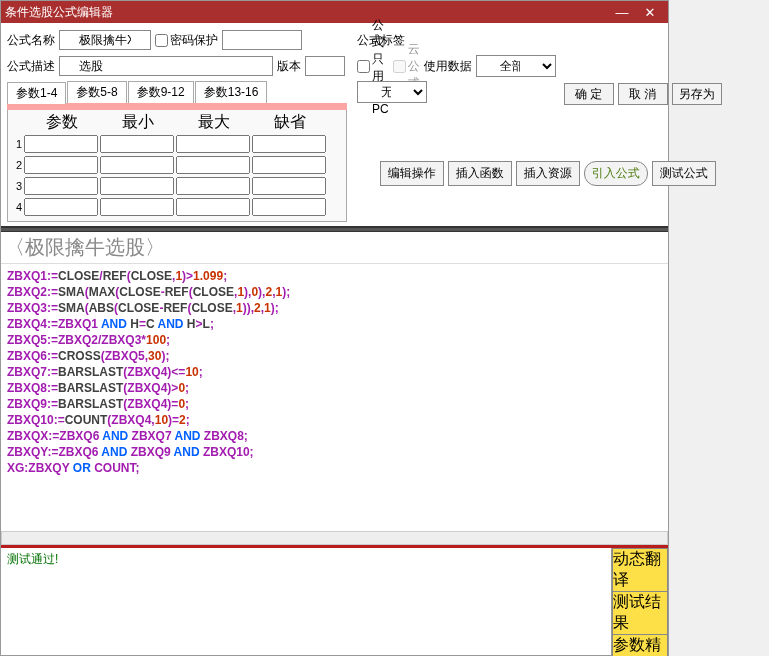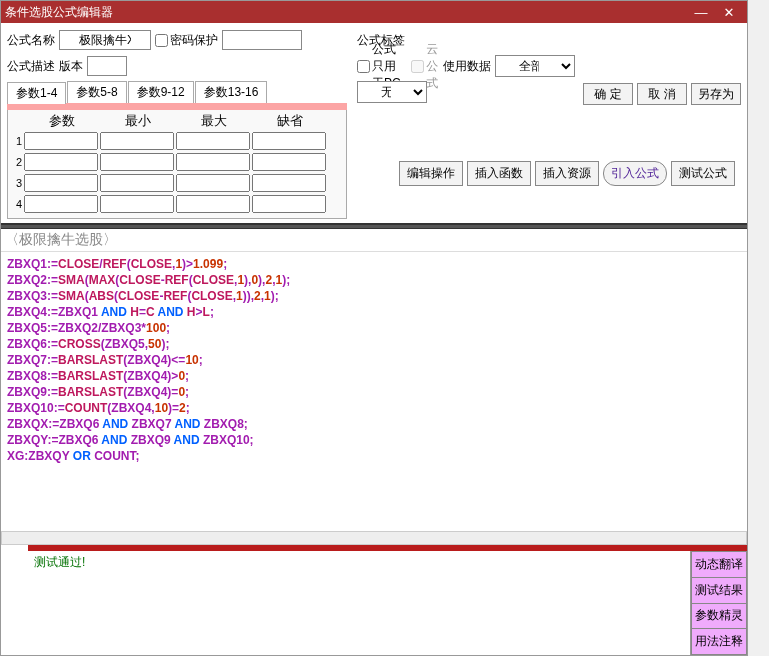--- a/index.html
+++ b/index.html
@@ -1,54 +1,54 @@
 <!DOCTYPE html>
 <html><head>
 <meta charset="utf-8">
 <style>
 * { box-sizing: border-box; margin: 0; padding: 0; font-family: "Microsoft YaHei", SimSun, sans-serif; font-size: 12px; }
 body { background: #f0f0f0; }
-.window { width: 748px; height: 656px; background: #fff; display: flex; flex-direction: column; border: 1px solid #999; }
+.window { width: 669px; height: 656px; background: #fff; display: flex; flex-direction: column; border: 1px solid #999; }
 .titlebar { height: 22px; background: #a92f2f; color: #fff; display: flex; align-items: center; padding: 0 4px; }
 .titlebar .title { flex: 1; font-size: 12px; }
 .titlebar .btn { width: 28px; text-align: center; cursor: pointer; font-size: 13px; }
 .topform { padding: 4px 6px; display: flex; gap: 10px; }
 .leftform { flex: 0 0 340px; }
 .rightform { flex: 1; }
 .row { display: flex; align-items: center; height: 26px; gap: 4px; }
 .lbl { color: #000; white-space: nowrap; }
 input[type=text], select { border: 1px solid #888; height: 20px; padding: 0 19px; background: #fff; font-size: 12px; }
 select { height: 22px; }
 .chk { display: inline-flex; align-items: center; gap: 2px; }
 .chk input { width: 13px; height: 13px; }
 .btnmain { width: 50px; height: 22px; background: #f3f3f3; border: 1px solid #888; cursor: pointer; text-align: center; line-height: 20px; }
 .tabs { display: flex; border-bottom: 7px solid #fca5a5; margin-top: 2px; }
 .tab { padding: 2px 8px; border: 1px solid #aaa; border-bottom: none; margin-right: 1px; background: #fff; cursor: pointer; font-size: 12px; }
 .tab.active { background: #fff; position: relative; top: 1px; }
 .paramgrid { border: 1px solid #aaa; border-top: none; padding: 2px 4px 4px 4px; background: #f9f9f9; }
 .paramgrid .hdr { display: flex; }
-.paramgrid .hdr div { width: 76px; text-align: center; font-size: 13px; }
+.paramgrid .hdr div { width: 76px; text-align: center; font-size: 16px; }
 .paramgrid .hdr div:first-child { width: 12px; }
 .paramgrid .prow { display: flex; align-items: center; height: 21px; }
 .paramgrid .prow .num { width: 12px; text-align: right; font-size: 11px; padding-right: 2px; }
 .paramgrid .prow input { width: 74px; height: 18px; margin-right: 2px; }
 .toolbar-right { display: flex; justify-content: flex-end; gap: 4px; padding: 4px 6px; }
 .tbtn { background: #f3f3f3; border: 1px solid #888; padding: 3px 7px; cursor: pointer; font-size: 12px; }
-.tbtn.disabled { color: #4c1d95; border-radius: 12px; }
+.tbtn.disabled { color: #4d7c0f; border-radius: 12px; }
 .sepline { height: 6px; background: #555; border-top: 2px solid #333; border-bottom: 1px solid #333; cursor: row-resize; }
-.codehdr { background: #fff; padding: 2px 4px; font-family: Liberation Mono, monospace; font-size: 14px; color: #888; }
+.codehdr { background: #fff; padding: 2px 4px; font-family: Liberation Mono, monospace; font-size: 20px; color: #888; }
 .code { flex: 1; background: #fff; padding: 4px 6px; font-family: "Courier New", SimSun, monospace; font-size: 14px; font-weight: bold; line-height: 16px; overflow: auto; white-space: pre; border-top: 1px solid #ddd; }
 .code .nm { color: #a21caf; }
 .code .kw { color: #0060ff; }
-.code .fn { color: #be185d; }
+.code .fn { color: #404040; }
 .code .num2 { color: #c83200; }
-.bottom { display: flex; height: 110px; border-top: 6px solid #b91c1c; margin-left: 27px; }
+.bottom { display: flex; height: 110px; border-top: 3px solid #b91c1c; }
 .msg { flex: 1; padding: 3px 6px; color: #007000; border-right: 1px solid #999; background:#fff; }
 .sidebtns { width: 56px; display: flex; flex-direction: column; }
-.sidebtns .sbtn { flex: 1; border: 1px solid #888; border-top: none; background: #f0abfc; display: flex; align-items: center; justify-content: center; cursor: pointer; font-size: 12px; }
+.sidebtns .sbtn { flex: 1; border: 1px solid #888; border-top: none; background: #fde047; display: flex; align-items: center; justify-content: center; cursor: pointer; font-size: 16px; }
 .sidebtns .sbtn:first-child { border-top: 1px solid #888; }
 .rightcol { display: flex; flex-direction: row; gap: 4px; align-items: flex-end; }
 .scroll { height: 14px; background: #eee; border: 1px solid #ccc; }
 </style>
 </head>
 <body>
 
 <div class="window">
 
   <div class="titlebar">
@@ -63,20 +63,21 @@
         <span class="lbl">公式名称</span>
         <input type="text" style="width: 92px;" value="极限擒牛X">
         <label class="chk">
             <input type="checkbox" style="">
             <span>密码保护</span>
           </label>
         <input type="text" style="width: 80px;">
       </div>
       <div class="row">
         <span class="lbl">公式描述</span>
+        <input type="text" style="width: 214px;" value="选股">
         <span class="lbl">版本</span>
         <input type="text" style="width: 28px; text-align: center;" value="0">
       </div>
       <div class="tabs">
         <div class="tab active">参数1-4</div>
         <div class="tab">参数5-8</div>
         <div class="tab">参数9-12</div>
         <div class="tab">参数13-16</div>
       </div>
       <div class="paramgrid">
@@ -157,21 +158,21 @@
   </div>
 
   <div class="sepline"></div>
   <div class="codehdr">〈极限擒牛选股〉</div>
 
   <div class="code" id="code"><span class="nm">ZBXQ1:=</span><span class="fn">CLOSE</span><span class="nm">/</span><span class="fn">REF</span><span class="nm">(</span><span class="fn">CLOSE</span><span class="nm">,</span><span class="num2">1</span><span class="nm">)&gt;</span><span class="num2">1.099</span><span class="nm">;</span>
 <span class="nm">ZBXQ2:=</span><span class="fn">SMA</span><span class="nm">(</span><span class="fn">MAX</span><span class="nm">(</span><span class="fn">CLOSE</span><span class="nm">-</span><span class="fn">REF</span><span class="nm">(</span><span class="fn">CLOSE</span><span class="nm">,</span><span class="num2">1</span><span class="nm">),</span><span class="num2">0</span><span class="nm">),</span><span class="num2">2</span><span class="nm">,</span><span class="num2">1</span><span class="nm">);</span>
 <span class="nm">ZBXQ3:=</span><span class="fn">SMA</span><span class="nm">(</span><span class="fn">ABS</span><span class="nm">(</span><span class="fn">CLOSE</span><span class="nm">-</span><span class="fn">REF</span><span class="nm">(</span><span class="fn">CLOSE</span><span class="nm">,</span><span class="num2">1</span><span class="nm">)),</span><span class="num2">2</span><span class="nm">,</span><span class="num2">1</span><span class="nm">);</span>
 <span class="nm">ZBXQ4:=ZBXQ1 </span><span class="kw">AND</span><span class="nm"> </span><span class="fn">H</span><span class="nm">=</span><span class="fn">C</span><span class="nm"> </span><span class="kw">AND</span><span class="nm"> </span><span class="fn">H</span><span class="nm">&gt;</span><span class="fn">L</span><span class="nm">;</span>
 <span class="nm">ZBXQ5:=ZBXQ2/ZBXQ3*</span><span class="num2">100</span><span class="nm">;</span>
-<span class="nm">ZBXQ6:=</span><span class="fn">CROSS</span><span class="nm">(ZBXQ5,</span><span class="num2">50</span><span class="nm">);</span>
+<span class="nm">ZBXQ6:=</span><span class="fn">CROSS</span><span class="nm">(ZBXQ5,</span><span class="num2">30</span><span class="nm">);</span>
 <span class="nm">ZBXQ7:=</span><span class="fn">BARSLAST</span><span class="nm">(ZBXQ4)&lt;=</span><span class="num2">10</span><span class="nm">;</span>
 <span class="nm">ZBXQ8:=</span><span class="fn">BARSLAST</span><span class="nm">(ZBXQ4)&gt;</span><span class="num2">0</span><span class="nm">;</span>
 <span class="nm">ZBXQ9:=</span><span class="fn">BARSLAST</span><span class="nm">(ZBXQ4)=</span><span class="num2">0</span><span class="nm">;</span>
 <span class="nm">ZBXQ10:=</span><span class="fn">COUNT</span><span class="nm">(ZBXQ4,</span><span class="num2">10</span><span class="nm">)=</span><span class="num2">2</span><span class="nm">;</span>
 <span class="nm">ZBXQX:=ZBXQ6 </span><span class="kw">AND</span><span class="nm"> ZBXQ7 </span><span class="kw">AND</span><span class="nm"> ZBXQ8;</span>
 <span class="nm">ZBXQY:=ZBXQ6 </span><span class="kw">AND</span><span class="nm"> ZBXQ9 </span><span class="kw">AND</span><span class="nm"> ZBXQ10;</span>
 <span class="nm">XG:ZBXQY </span><span class="kw">OR</span><span class="nm"> COUNT;</span></div>
   <div class="scroll"></div>
 
   <div class="bottom">

